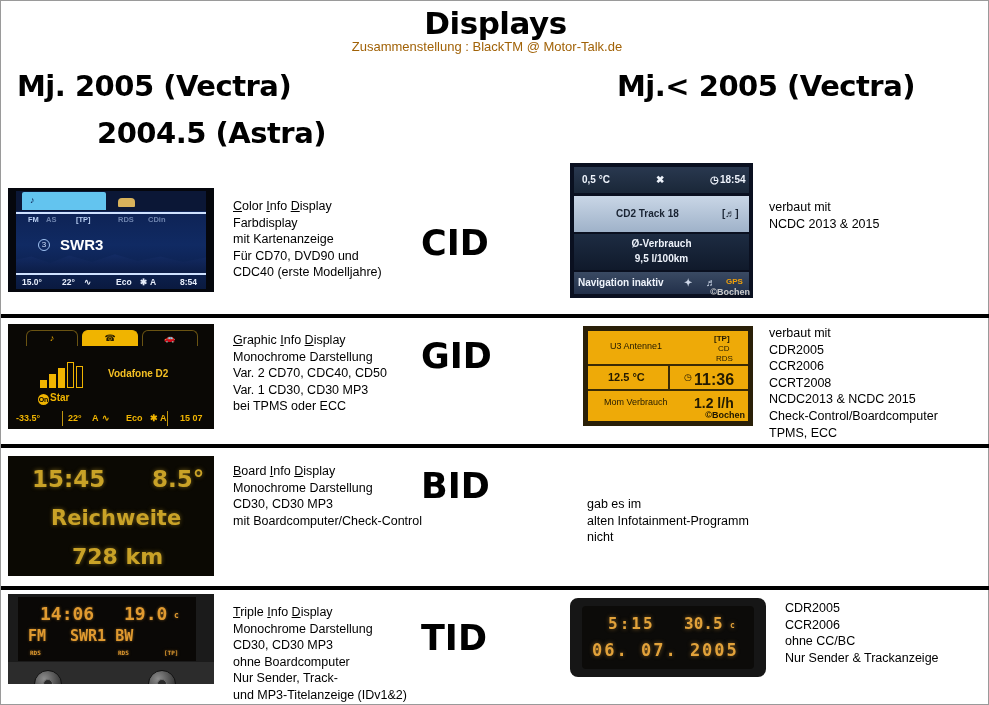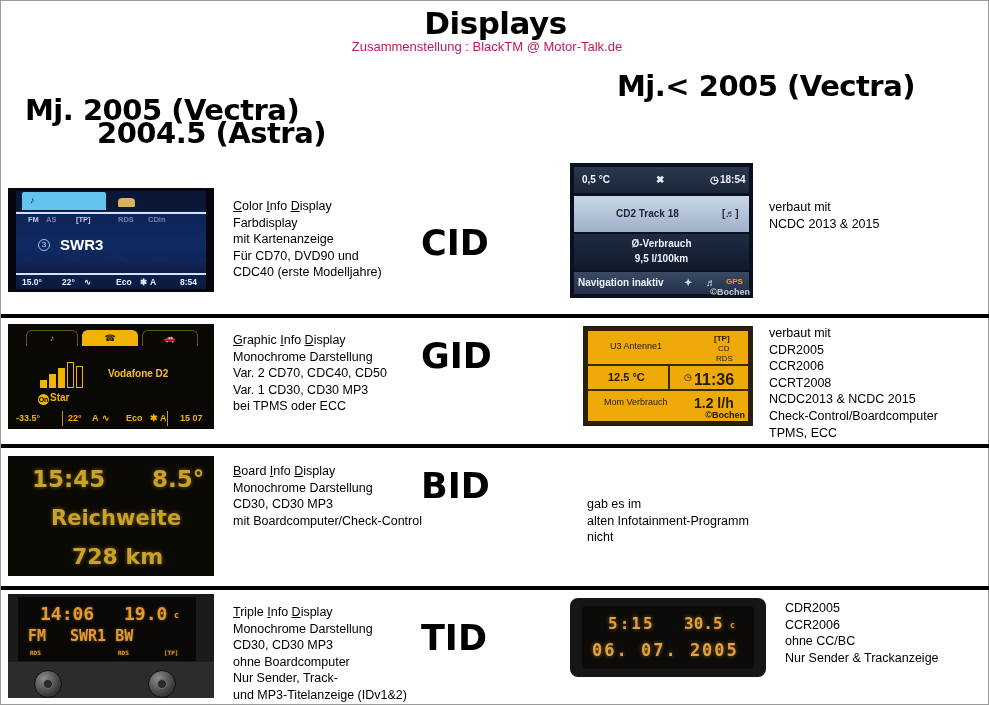--- a/index.html
+++ b/index.html
@@ -20,31 +20,31 @@
   .title {
     position: absolute; left: 0; top: 4px; width: 989px;
     text-align: center;
     font-size: 31px; font-weight: bold; letter-spacing: -0.5px;
     color: #000;
     font-family: "DejaVu Sans", sans-serif;
   }
   .subtitle {
     position: absolute; left: 0; top: 38px; width: 972px;
     text-align: center;
-    font-size: 13px; color: #be185d;
+    font-size: 13px; color: #a16207;
     font-family: "Liberation Sans", sans-serif;
   }
   .colhead {
     position: absolute;
     font-size: 29px; font-weight: bold; color: #000;
     font-family: "DejaVu Sans", sans-serif;
     letter-spacing: -0.5px;
     white-space: nowrap;
   }
-  .colhead.left1 { left: 24px; top: 68px; margin-top: 24px; }
+  .colhead.left1 { left: 16px; top: 68px; }
   .colhead.left2 { left: 96px; top: 115px; }
   .colhead.right1 { left: 616px; top: 68px; }
 
   
   .sep {
     position: absolute; left: 0; width: 989px; height: 4px;
     background: #000;
   }
   .sep.s1 { top: 313px; }
   .sep.s2 { top: 443px; }
@@ -251,21 +251,21 @@
     background: #0b0903;
   }
   .bid-photo span {
     position: absolute; color: #c9a227;
     font-family: "DejaVu Sans", sans-serif; font-weight: bold;
     text-shadow: 0 0 4px rgba(201,162,39,.55);
   }
 
   
   .tid-photo {
-    left: 7px; top: 4px; width: 206px; height: 104px;
+    left: 7px; top: 4px; width: 206px; height: 90px;
     background: #151515;
   }
   .tid-bezel {
     position: absolute; left: 0; top: 0; width: 206px; height: 68px;
     background: #1b1b1b;
   }
   .tid-screen {
     position: absolute; left: 10px; top: 3px; width: 178px; height: 64px;
     background: #0a0806;
   }

